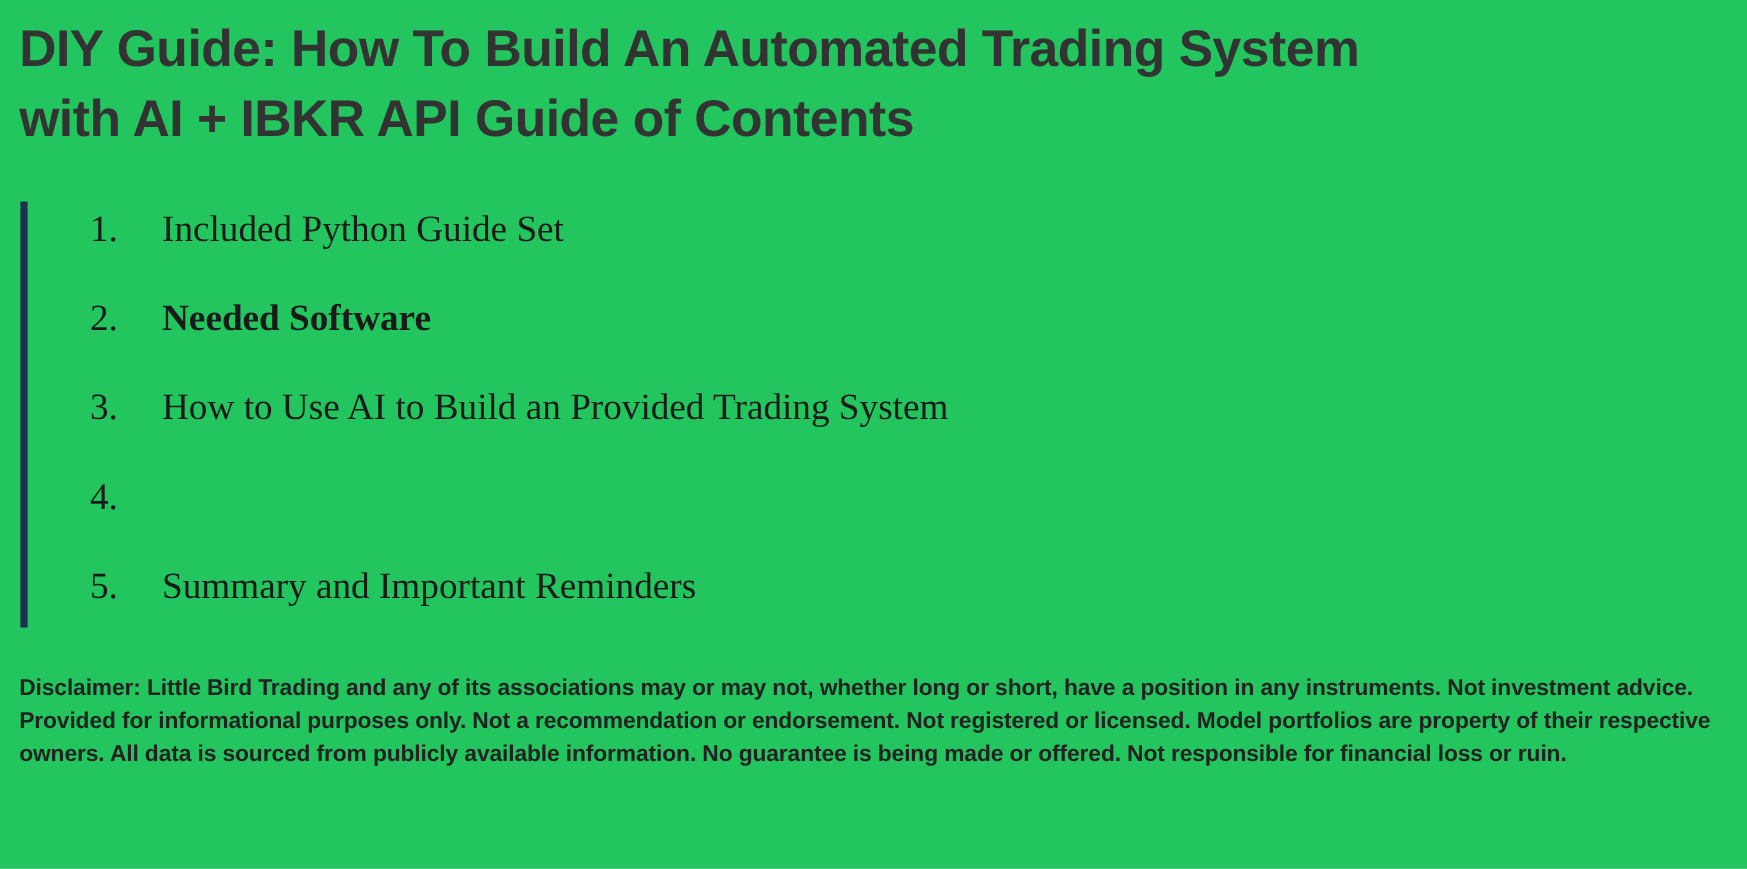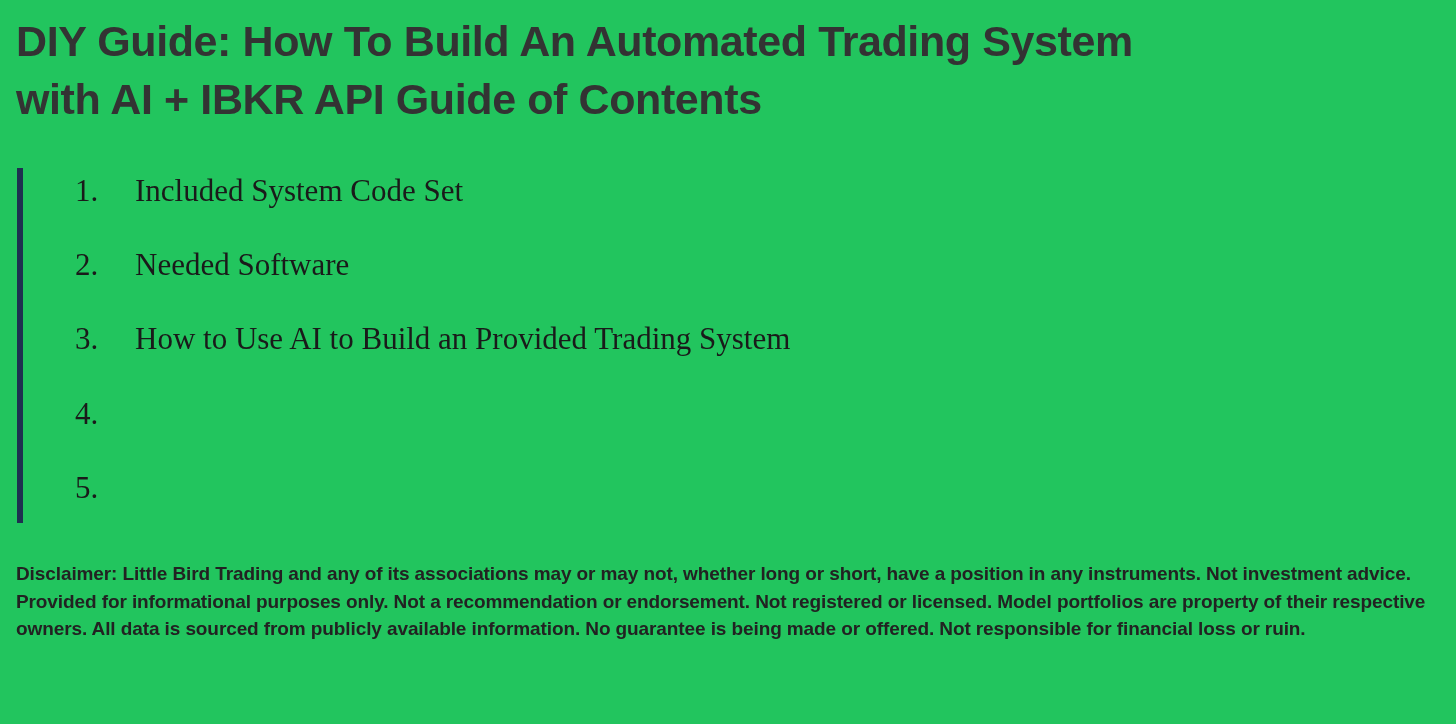--- a/index.html
+++ b/index.html
@@ -107,39 +107,40 @@
   <h1 class="page-title" style="color: rgb(51, 51, 51);">
     <span class="t-line">DIY Guide: How To Build An Automated Trading System</span>
     <span class="t-line">with AI + IBKR API Guide of Contents</span>
   </h1>
 
   <div class="toc-block" style="border-left-color: rgb(30, 48, 80);">
     <ol class="toc-list">
 
       <li class="toc-item">
         <span class="toc-num" style="color: rgb(26, 26, 26);">1.</span>
-        <span class="toc-text" style="color: rgb(26, 26, 26);">Included System Code Set</span>
+        <span class="toc-text" style="color: rgb(26, 26, 26);">Included Python Guide Set</span>
       </li>
 
       <li class="toc-item">
         <span class="toc-num" style="color: rgb(26, 26, 26);">2.</span>
-        <span class="toc-text" style="color: rgb(26, 26, 26);">Needed Software</span>
+        <span class="toc-text" style="color: rgb(26, 26, 26); font-weight: bold;">Needed Software</span>
       </li>
 
       <li class="toc-item">
         <span class="toc-num" style="color: rgb(26, 26, 26);">3.</span>
         <span class="toc-text" style="color: rgb(26, 26, 26);">How to Use AI to Build an Provided Trading System</span>
       </li>
 
       <li class="toc-item">
         <span class="toc-num" style="color: rgb(26, 26, 26);">4.</span>
       </li>
 
       <li class="toc-item">
         <span class="toc-num" style="color: rgb(26, 26, 26);">5.</span>
+        <span class="toc-text" style="color: rgb(26, 26, 26);">Summary and Important Reminders</span>
       </li>
 
     </ol>
   </div>
 
   <p class="disclaimer" style="color: rgb(34, 34, 34);">Disclaimer: Little Bird Trading and any of its associations may or may not, whether long or short, have a position in any instruments. Not investment advice. Provided for informational purposes only. Not a recommendation or endorsement. Not registered or licensed. Model portfolios are property of their respective owners. All data is sourced from publicly available information. No guarantee is being made or offered. Not responsible for financial loss or ruin.</p>
 
 </div>
 
 </body></html>

